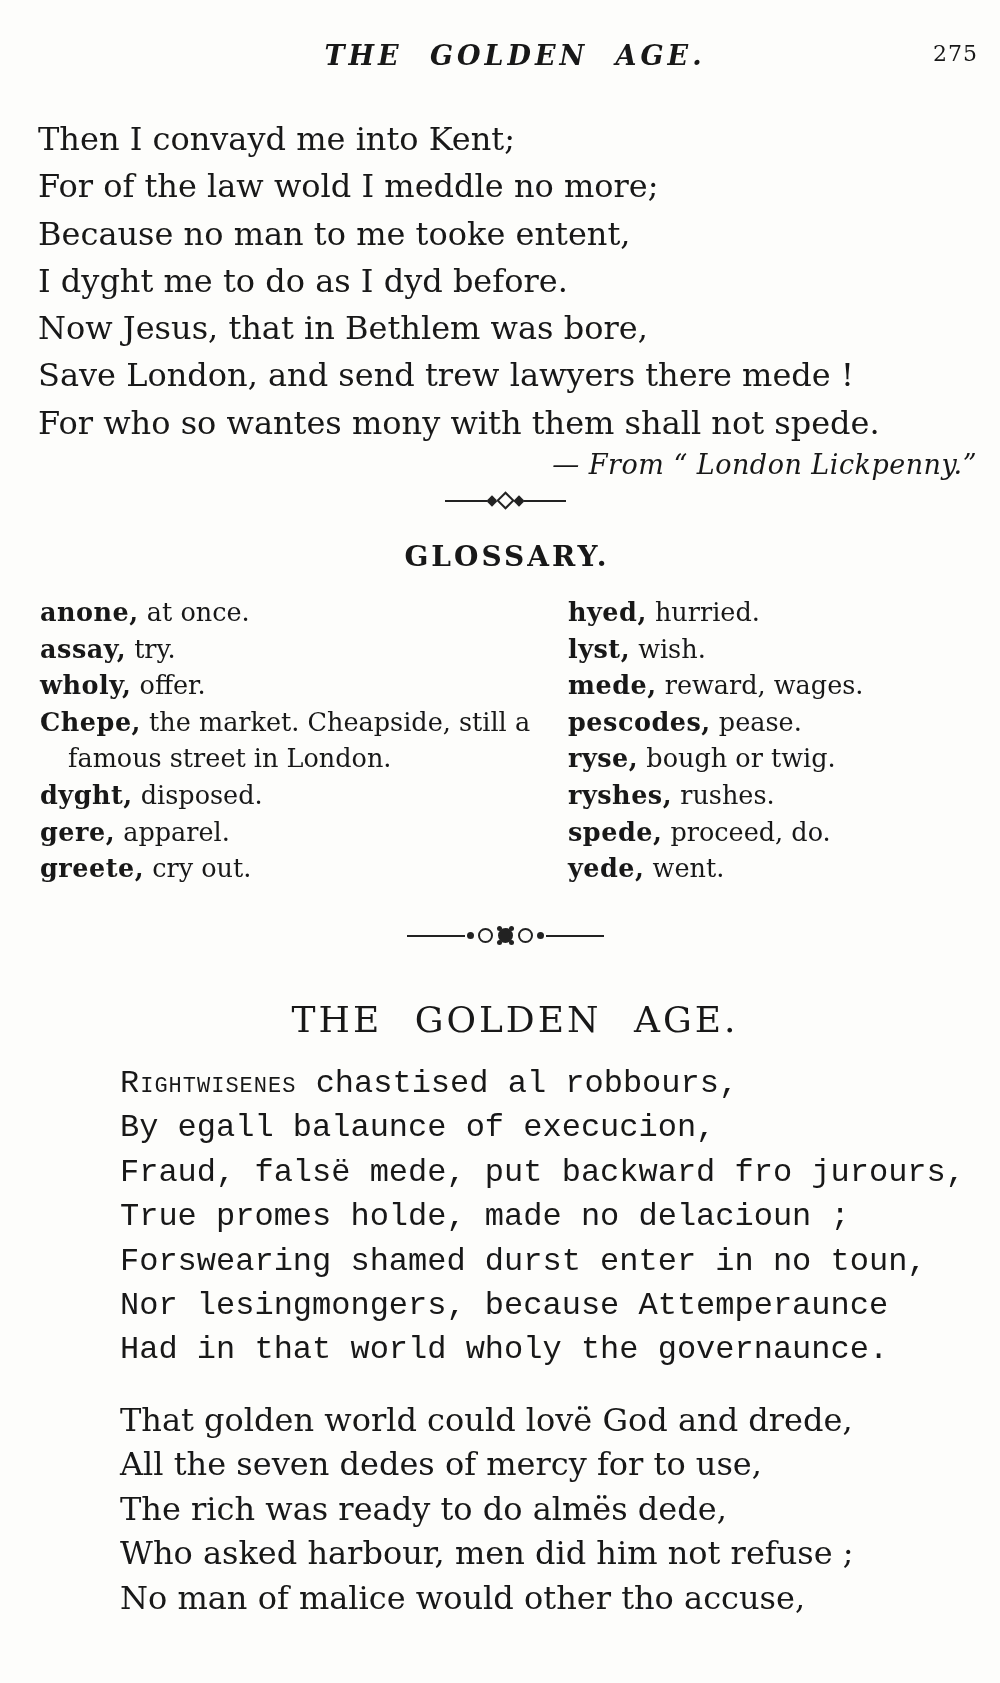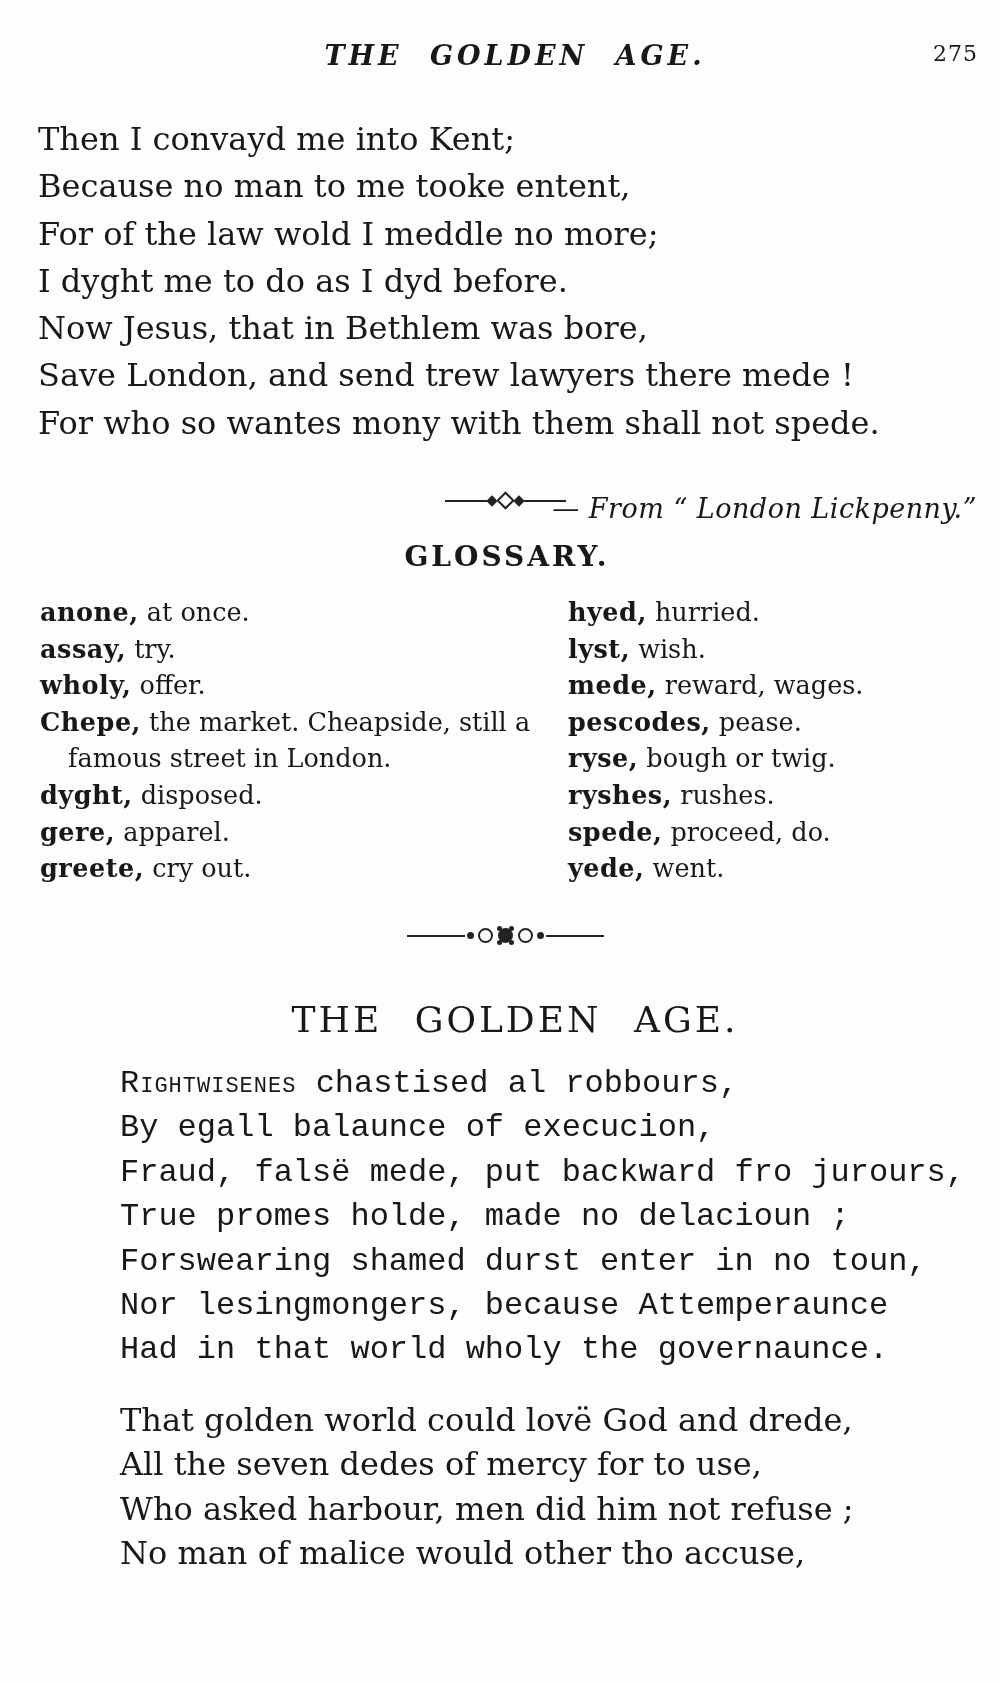--- a/index.html
+++ b/index.html
@@ -56,21 +56,20 @@
     line-height: 47.3px;
     white-space: nowrap;
   }
   .attribution {
     position: absolute;
     right: 23px;
     top: 449px;
     font-style: italic;
     font-size: 27px;
     letter-spacing: 0.5px;
-    margin-top: 44px;
   }
 
   
   .ornament {
     position: absolute;
     left: 0;
     width: 1010px;
     display: flex;
     align-items: center;
     justify-content: center;
@@ -148,22 +147,22 @@
 
 <div class="page">
 
   <div class="running-header">
     <div class="running-title">THE GOLDEN AGE.</div>
     <div class="page-number">275</div>
   </div>
 
   <div class="poem-excerpt">
     <div>Then I convayd me into Kent;</div>
+    <div>For of the law wold I meddle no more;</div>
     <div>Because no man to me tooke entent,</div>
-    <div>For of the law wold I meddle no more;</div>
     <div>I dyght me to do as I dyd before.</div>
     <div>Now Jesus, that in Bethlem was bore,</div>
     <div>Save London, and send trew lawyers there mede !</div>
     <div>For who so wantes mony with them shall not spede.</div>
   </div>
   <div class="attribution">— From “ London Lickpenny.”</div>
 
   <div class="ornament ornament-1">
     <span class="orn-line d1-line"></span>
     <span class="diamond-solid"></span>
@@ -214,17 +213,18 @@
     <div>Fraud, falsë mede, put backward fro jurours,</div>
     <div>True promes holde, made no delacioun ;</div>
     <div>Forswearing shamed durst enter in no toun,</div>
     <div>Nor lesingmongers, because Attemperaunce</div>
     <div>Had in that world wholy the governaunce.</div>
   </div>
 
   <div class="stanza stanza-2">
     <div>That golden world could lovë God and drede,</div>
     <div>All the seven dedes of mercy for to use,</div>
+    <div>The rich was ready to do almës dede,</div>
     <div>Who asked harbour, men did him not refuse ;</div>
     <div>No man of malice would other tho accuse,</div>
   </div>
 
 </div>
 
 </body></html>

